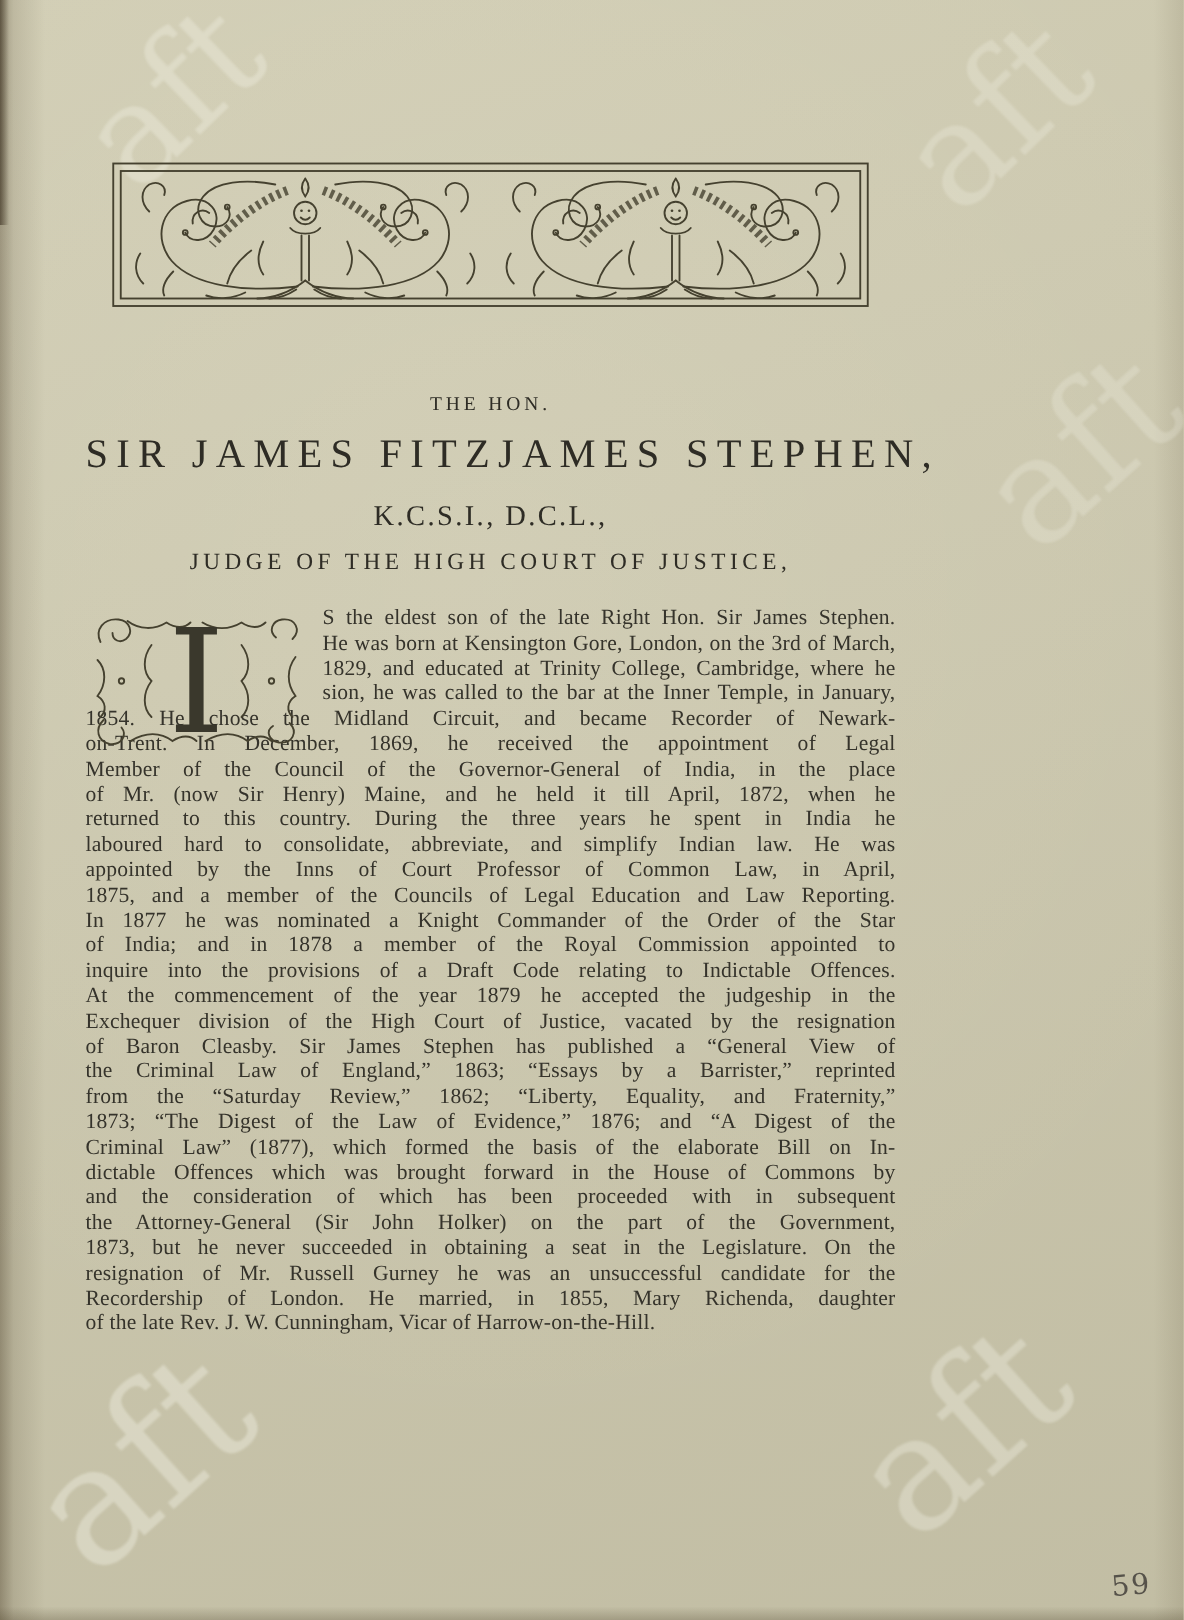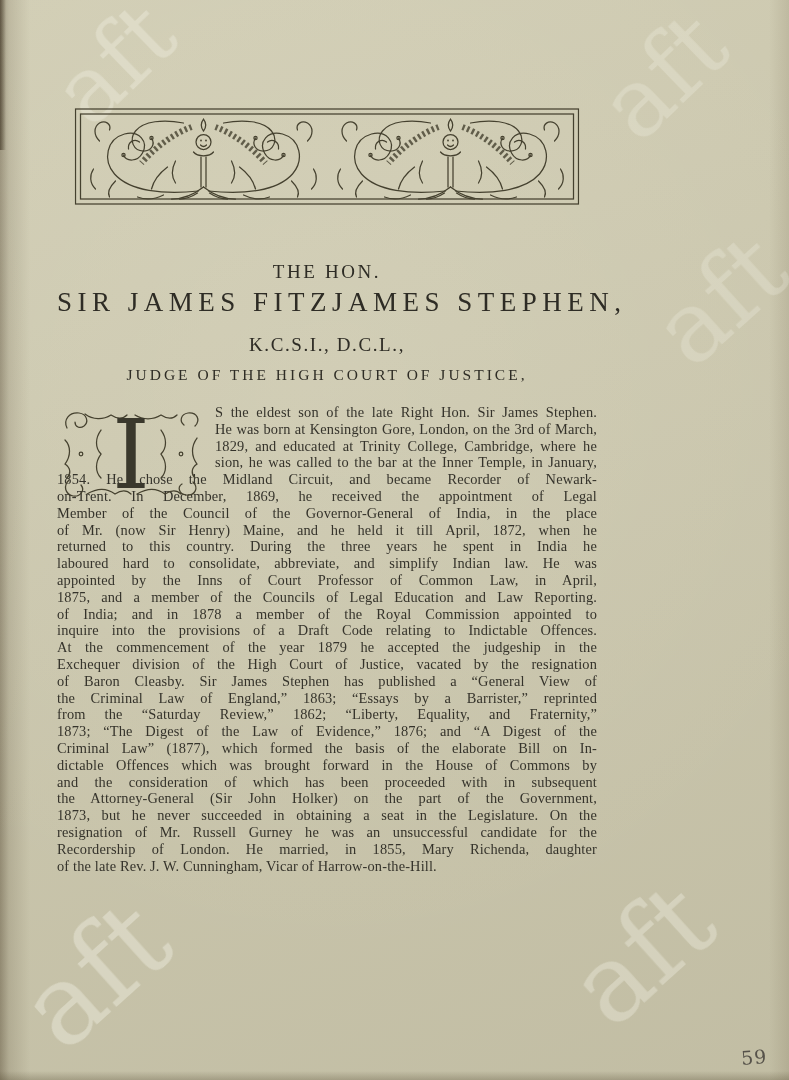--- a/index.html
+++ b/index.html
@@ -26,21 +26,21 @@
   .wm-tr{left:598px;top:28px;font-size:96px;transform:rotate(-44deg);opacity:.42;}
   .wm-rm{left:652px;top:250px;font-size:100px;transform:rotate(-42deg);opacity:.40;}
   .wm-bl{left:18px;top:918px;font-size:112px;transform:rotate(-42deg);opacity:.62;}
   .wm-br{left:568px;top:900px;font-size:108px;transform:rotate(-42deg);opacity:.55;}
 
   .content{position:absolute;left:57px;top:0;width:540px;height:1080px;}
 
   .headpiece{position:absolute;top:108px;left:50%;transform:translateX(-50%);}
 
   .h-pre{position:absolute;top:261px;left:0;width:100%;text-align:center;
-    font-size:19px;letter-spacing:2.6px;color:#2e2c25;}
+    font-size:13px;letter-spacing:2.6px;color:#2e2c25;}
   .h-title{position:absolute;top:287px;left:0;width:100%;text-align:left;
     font-size:27px;letter-spacing:5.5px;color:#2e2c25;white-space:nowrap;}
   .h-hon{position:absolute;top:334px;left:0;width:100%;text-align:center;
     font-size:19px;letter-spacing:1.6px;color:#2e2c25;}
   .h-role{position:absolute;top:366px;left:0;width:100%;text-align:center;
     font-size:15.5px;letter-spacing:3px;color:#2e2c25;}
 
   .body-text{position:absolute;top:404px;left:0;width:540px;font-size:14.4px;}
   .dropcap{position:absolute;left:0;top:2px;width:148px;height:94px;}
   .bl{
@@ -145,20 +145,21 @@
         <div class="bl ind">1829, and educated at Trinity College, Cambridge, where he</div>
         <div class="bl ind">sion, he was called to the bar at the Inner Temple, in January,</div>
         <div class="bl">1854. He chose the Midland Circuit, and became Recorder of Newark-</div>
         <div class="bl">on-Trent. In December, 1869, he received the appointment of Legal</div>
         <div class="bl">Member of the Council of the Governor-General of India, in the place</div>
         <div class="bl">of Mr. (now Sir Henry) Maine, and he held it till April, 1872, when he</div>
         <div class="bl">returned to this country. During the three years he spent in India he</div>
         <div class="bl">laboured hard to consolidate, abbreviate, and simplify Indian law. He was</div>
         <div class="bl">appointed by the Inns of Court Professor of Common Law, in April,</div>
         <div class="bl">1875, and a member of the Councils of Legal Education and Law Reporting.</div>
+        <div class="bl">In 1877 he was nominated a Knight Commander of the Order of the Star</div>
         <div class="bl">of India; and in 1878 a member of the Royal Commission appointed to</div>
         <div class="bl">inquire into the provisions of a Draft Code relating to Indictable Offences.</div>
         <div class="bl">At the commencement of the year 1879 he accepted the judgeship in the</div>
         <div class="bl">Exchequer division of the High Court of Justice, vacated by the resignation</div>
         <div class="bl">of Baron Cleasby. Sir James Stephen has published a “General View of</div>
         <div class="bl">the Criminal Law of England,” 1863; “Essays by a Barrister,” reprinted</div>
         <div class="bl">from the “Saturday Review,” 1862; “Liberty, Equality, and Fraternity,”</div>
         <div class="bl">1873; “The Digest of the Law of Evidence,” 1876; and “A Digest of the</div>
         <div class="bl">Criminal Law” (1877), which formed the basis of the elaborate Bill on In-</div>
         <div class="bl">dictable Offences which was brought forward in the House of Commons by</div>

